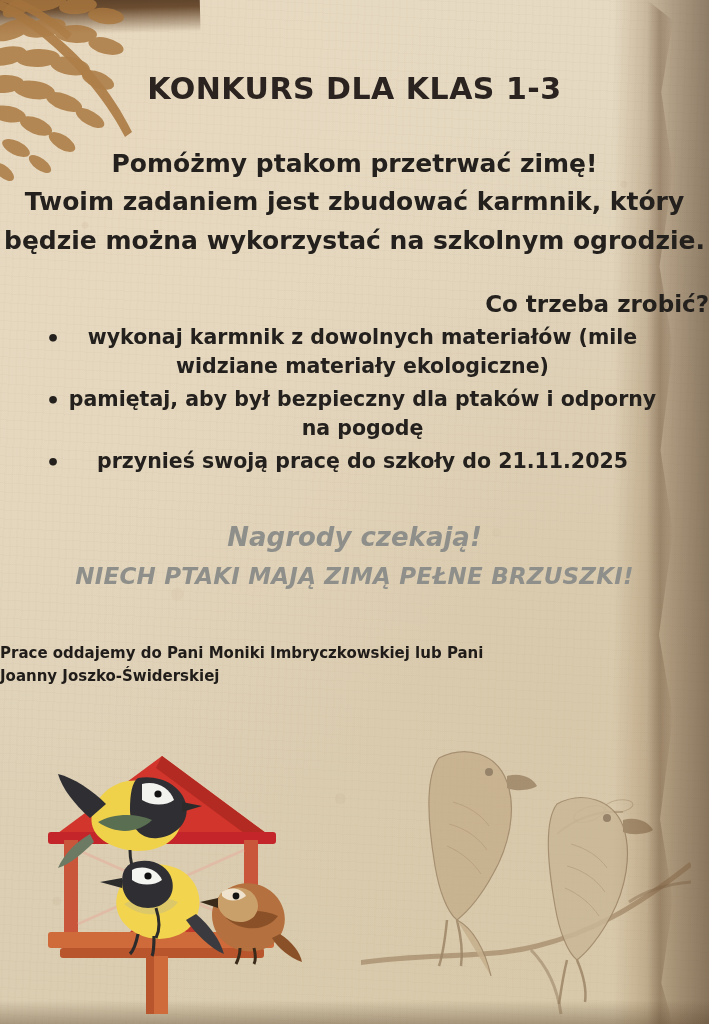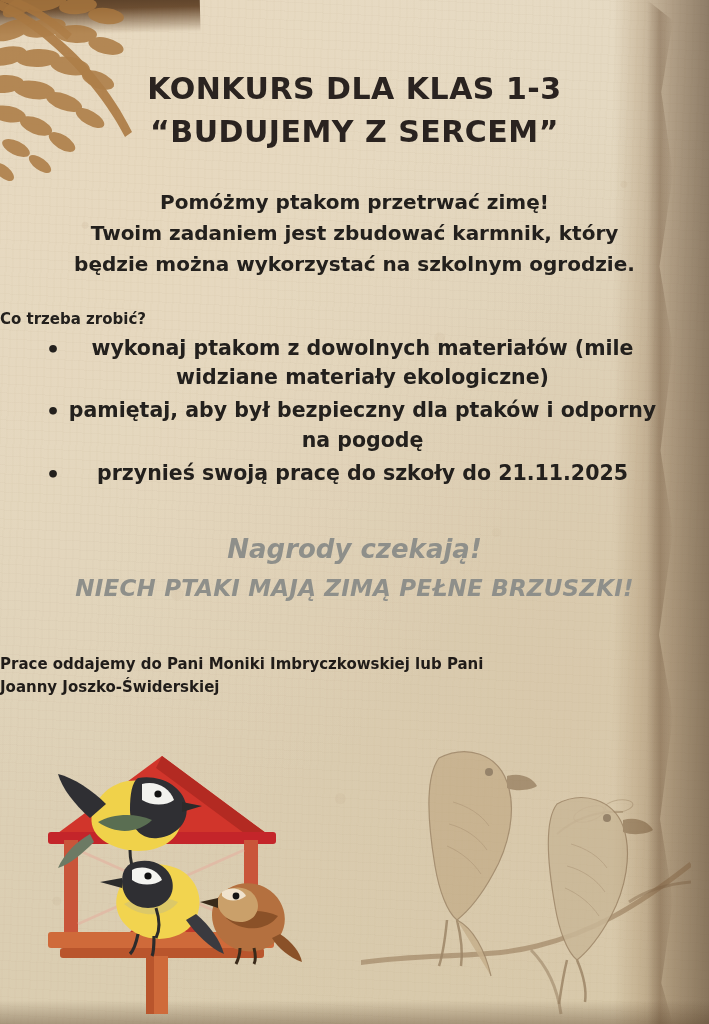--- a/index.html
+++ b/index.html
@@ -107,31 +107,31 @@
     line-height: 1.42;
   }
   .title .line2 { display: block; }
 
   .intro {
     margin: 0;
     padding-top: 34px;
     text-align: center;
     color: #23201d;
     font-weight: 700;
-    font-size: 20px;
+    font-size: 25px;
     line-height: 1.55;
   }
 
   .subhead {
     margin: 0;
     padding-top: 30px;
-    text-align: left;
+    text-align: right;
     color: #23201d;
     font-weight: 700;
-    font-size: 15px;
+    font-size: 23px;
   }
 
   ul.tasks {
     margin: 4px 0 0 0;
     padding: 0;
     list-style: none;
   }
   ul.tasks li {
     position: relative;
     text-align: center;
@@ -330,35 +330,34 @@
       <path d="M246 216 C258 224 266 234 268 244 C256 240 244 230 238 220 Z" fill="#8a5128"></path>
       <path d="M206 230 C206 238 204 242 202 246" stroke="#3a2a1a" stroke-width="3" fill="none"></path>
       <path d="M220 230 C222 238 222 242 220 246" stroke="#3a2a1a" stroke-width="3" fill="none"></path>
     </g>
   </svg>
 
   <div class="content">
 
     <h1 class="title">
       <span>KONKURS DLA KLAS 1-3</span>
-      <span class="line2">“BUDUJEMY Z SERCEM”</span>
     </h1>
 
     <p class="intro">
       <span>Pomóżmy ptakom przetrwać zimę!</span><br>
       <span>Twoim zadaniem jest zbudować karmnik, który</span><br>
       <span>będzie można wykorzystać na szkolnym ogrodzie.</span>
     </p>
 
     <p class="subhead">Co trzeba zrobić?</p>
 
     <ul class="tasks">
       <li>
         <span class="bullet">•</span>
-        <span>wykonaj ptakom z dowolnych materiałów (mile widziane materiały ekologiczne)</span>
+        <span>wykonaj karmnik z dowolnych materiałów (mile widziane materiały ekologiczne)</span>
       </li>
       <li>
         <span class="bullet">•</span>
         <span>pamiętaj, aby był bezpieczny dla ptaków i odporny na pogodę</span>
       </li>
       <li>
         <span class="bullet">•</span>
         <span>przynieś swoją pracę do szkoły do 21.11.2025</span>
       </li>
     </ul>

